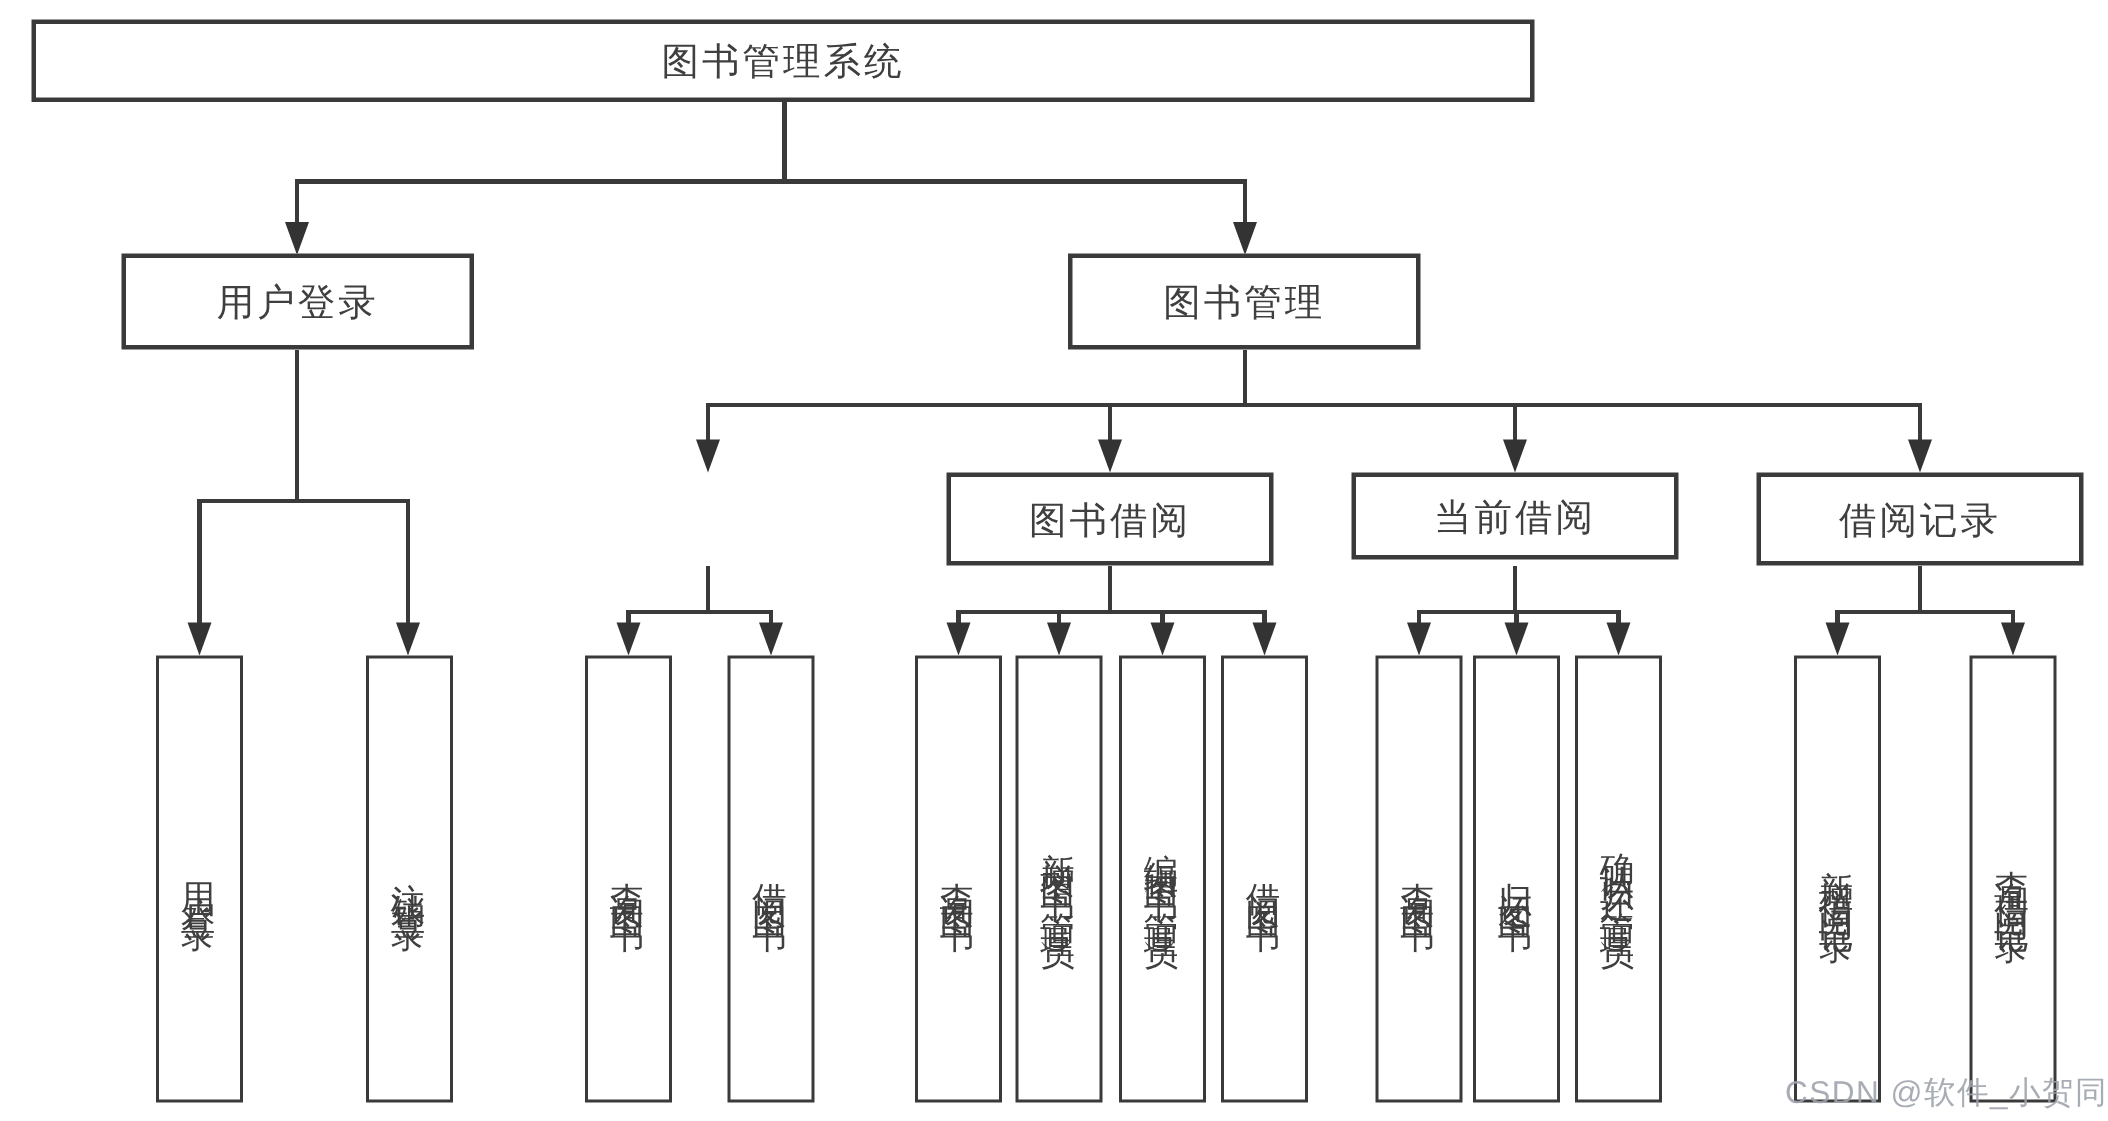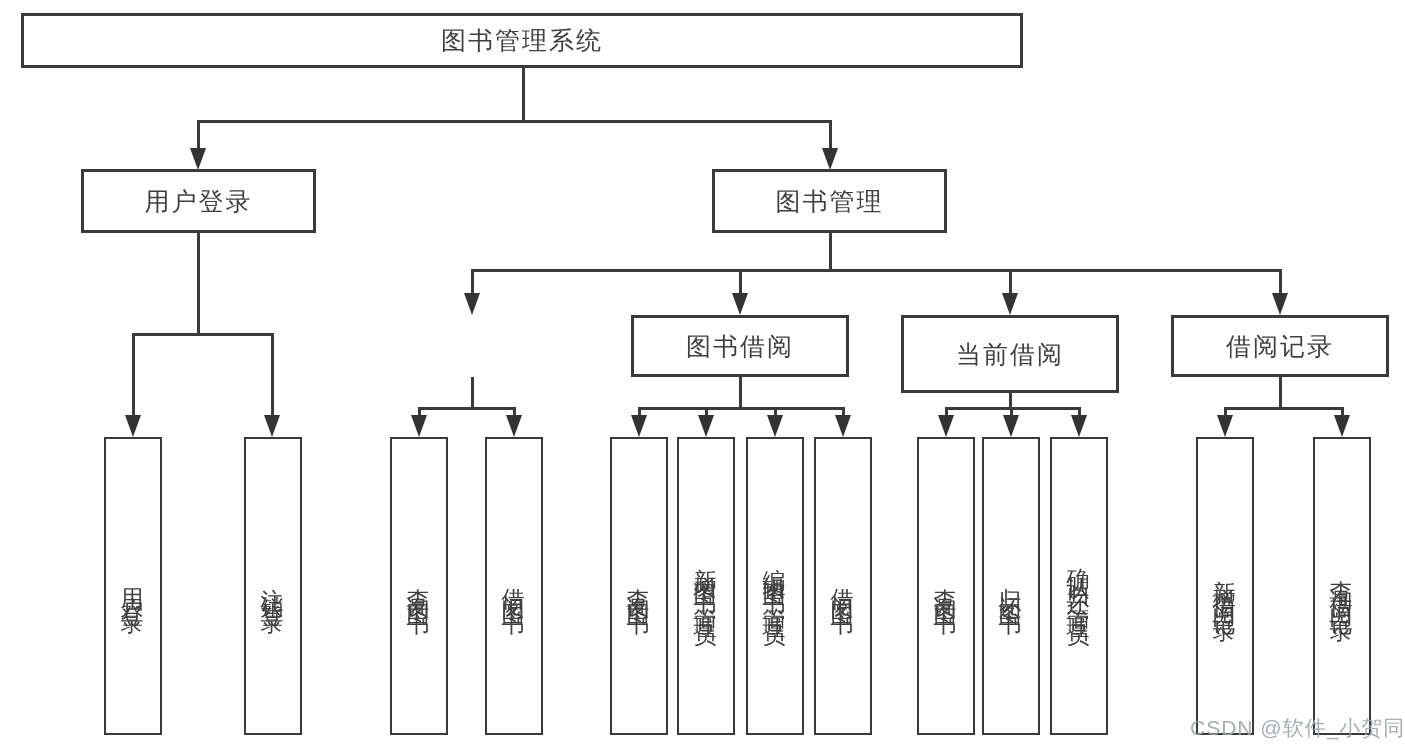--- a/index.html
+++ b/index.html
@@ -134,21 +134,21 @@
       <polygon points="1334,415 1350,415 1342,437"></polygon>
     </g>
   </svg>
 
   <div class="hbox" style="left:21px; top:13px; width:1002px; height:55px;">图书管理系统</div>
 
   <div class="hbox" style="left:81px; top:169px; width:235px; height:64px;">用户登录</div>
   <div class="hbox" style="left:712px; top:169px; width:235px; height:64px;">图书管理</div>
 
   <div class="hbox" style="left:631px; top:315px; width:218px; height:62px;">图书借阅</div>
-  <div class="hbox" style="left:901px; top:315px; width:218px; height:78px;">当前借阅</div>
+  <div class="hbox" style="left:901px; top:315px; width:218px; height:58px;">当前借阅</div>
   <div class="hbox" style="left:1171px; top:315px; width:218px; height:62px;">借阅记录</div>
 
   <div class="vbox" style="left:104px;">用户登录</div>
   <div class="vbox" style="left:244px;">注销登录</div>
 
   <div class="vbox" style="left:390px;">查询图书</div>
   <div class="vbox" style="left:485px;">借阅图书</div>
 
   <div class="vbox" style="left:610px;">查询图书</div>
   <div class="vbox" style="left:677px;">新增图书（管理员）</div>

